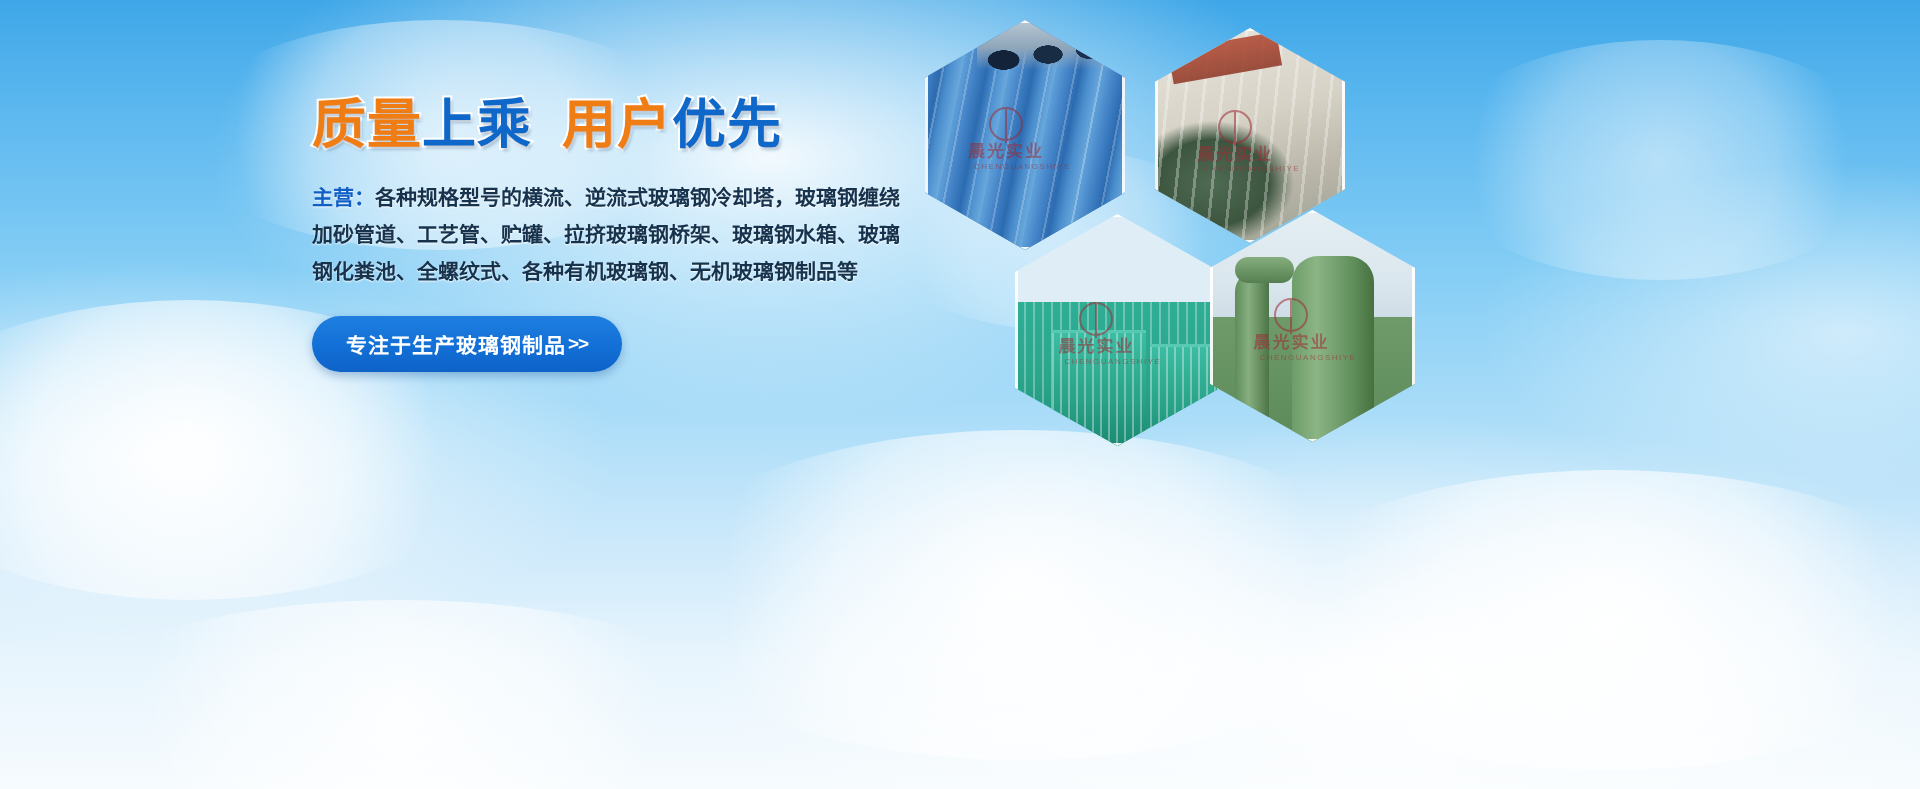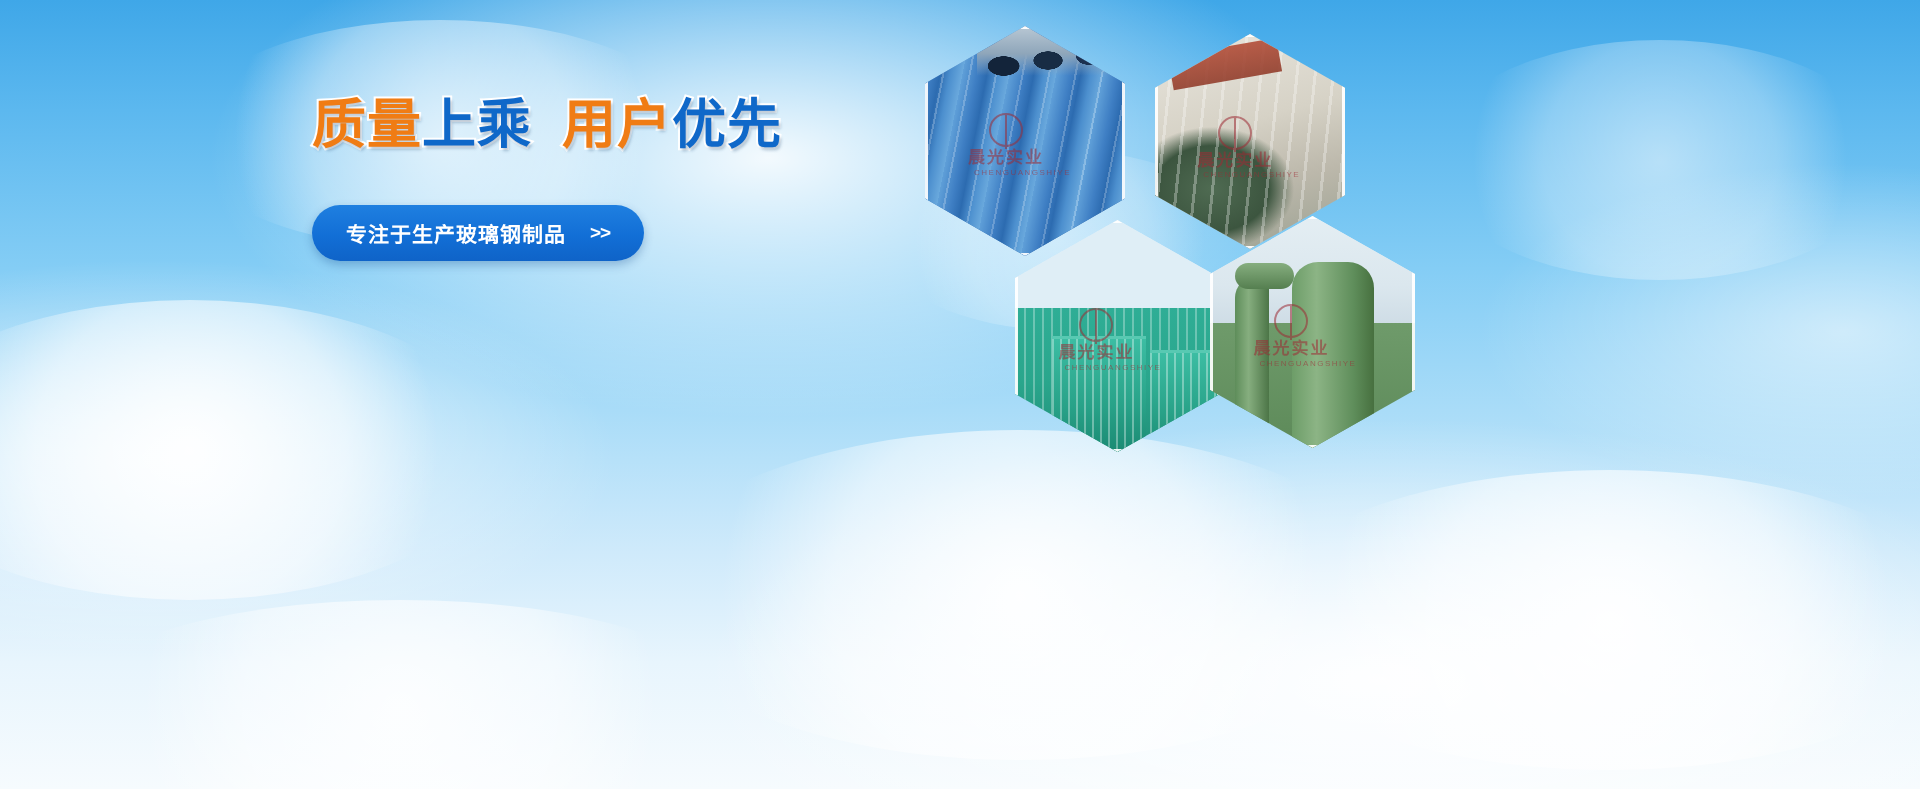--- a/index.html
+++ b/index.html
@@ -61,38 +61,38 @@
     color:#16324d;
     font-weight:bold;
     width:600px;
     text-shadow:0 1px 2px rgba(255,255,255,.85);
   }
   .desc .lead{color:#0f5fc4;}
 
   .cta{
     display:inline-flex;
     align-items:center;
-    gap:24px;
+    gap:2px;
     margin-top:26px;
     padding:13px 34px;
     border-radius:28px;
     background:linear-gradient(180deg,#1f7fe0 0%, #126fd6 55%, #0f63c8 100%);
     color:#ffffff;
     font-size:21px;
     font-weight:bold;
     letter-spacing:1px;
     border:none;
     cursor:pointer;
     box-shadow:0 4px 10px rgba(12,70,140,.30);
     white-space:nowrap;
   }
   .cta .arrow{font-family:"Liberation Sans",sans-serif;font-size:19px;letter-spacing:-1px;}
 
   
-  .collage{position:absolute;left:920px;top:20px;width:520px;height:390px;}
+  .collage{position:absolute;left:920px;top:14px;width:520px;height:390px;}
   .hex{
     position:absolute;
     -webkit-clip-path:polygon(50% 0%,100% 25%,100% 75%,50% 100%,0% 75%,0% 25%);
     clip-path:polygon(50% 0%,100% 25%,100% 75%,50% 100%,0% 75%,0% 25%);
     overflow:hidden;
   }
   .hex .inner{position:absolute;inset:0;}
   .hex .wm{
     position:absolute;left:8%;top:38%;
     width:130px;
@@ -204,20 +204,23 @@
   <div class="cloud c5"></div>
   <div class="cloud c6"></div>
   <div class="cloud c7"></div>
 
   <div class="copy">
 
     <div class="headline">
       <span class="hl-orange">质量</span><span class="hl-blue">上乘</span><span class="hl-gap"></span><span class="hl-orange">用户</span><span class="hl-blue">优先</span>
     </div>
 
+    <div class="desc">
+      <span class="lead">主营：</span><span>各种规格型号的横流、逆流式玻璃钢冷却塔，玻璃钢缠绕加砂管道、工艺管、贮罐、拉挤玻璃钢桥架、玻璃钢水箱、玻璃钢化粪池、全螺纹式、各种有机玻璃钢、无机玻璃钢制品等</span>
+    </div>
 
     <button class="cta">
       <span>专注于生产玻璃钢制品</span>
       <span class="arrow">&gt;&gt;</span>
     </button>
 
   </div>
 
   <div class="collage">
 

